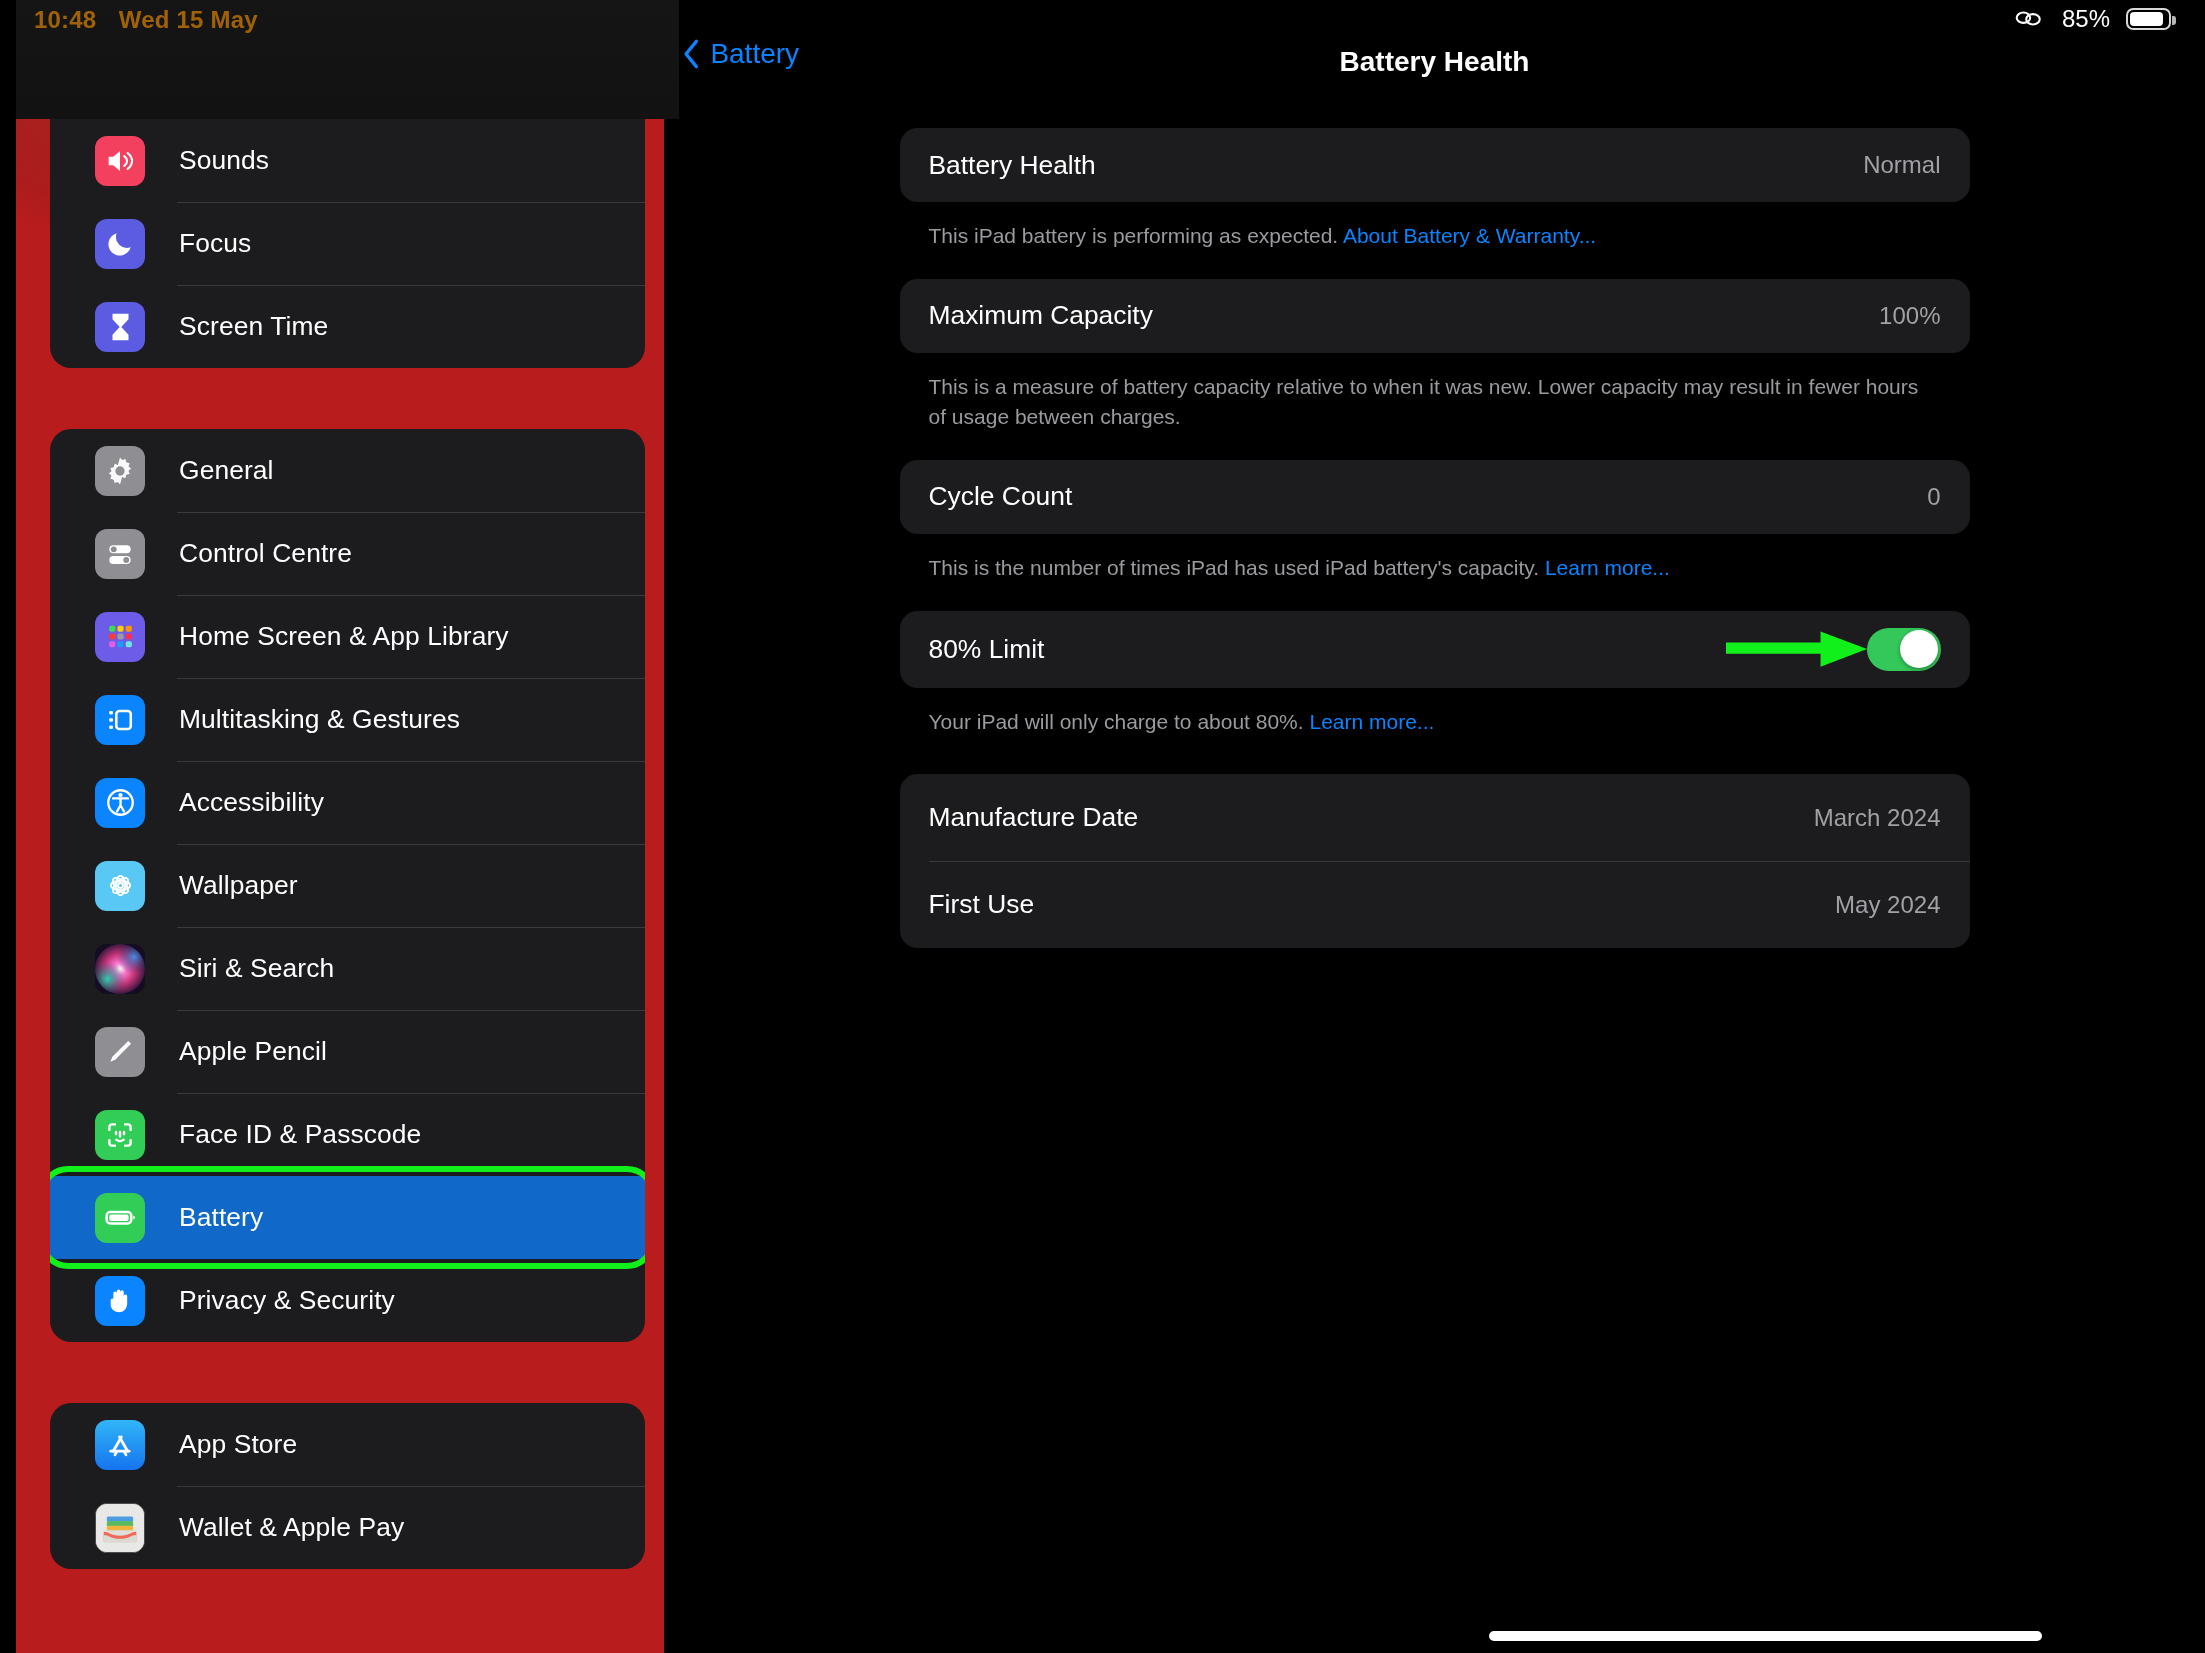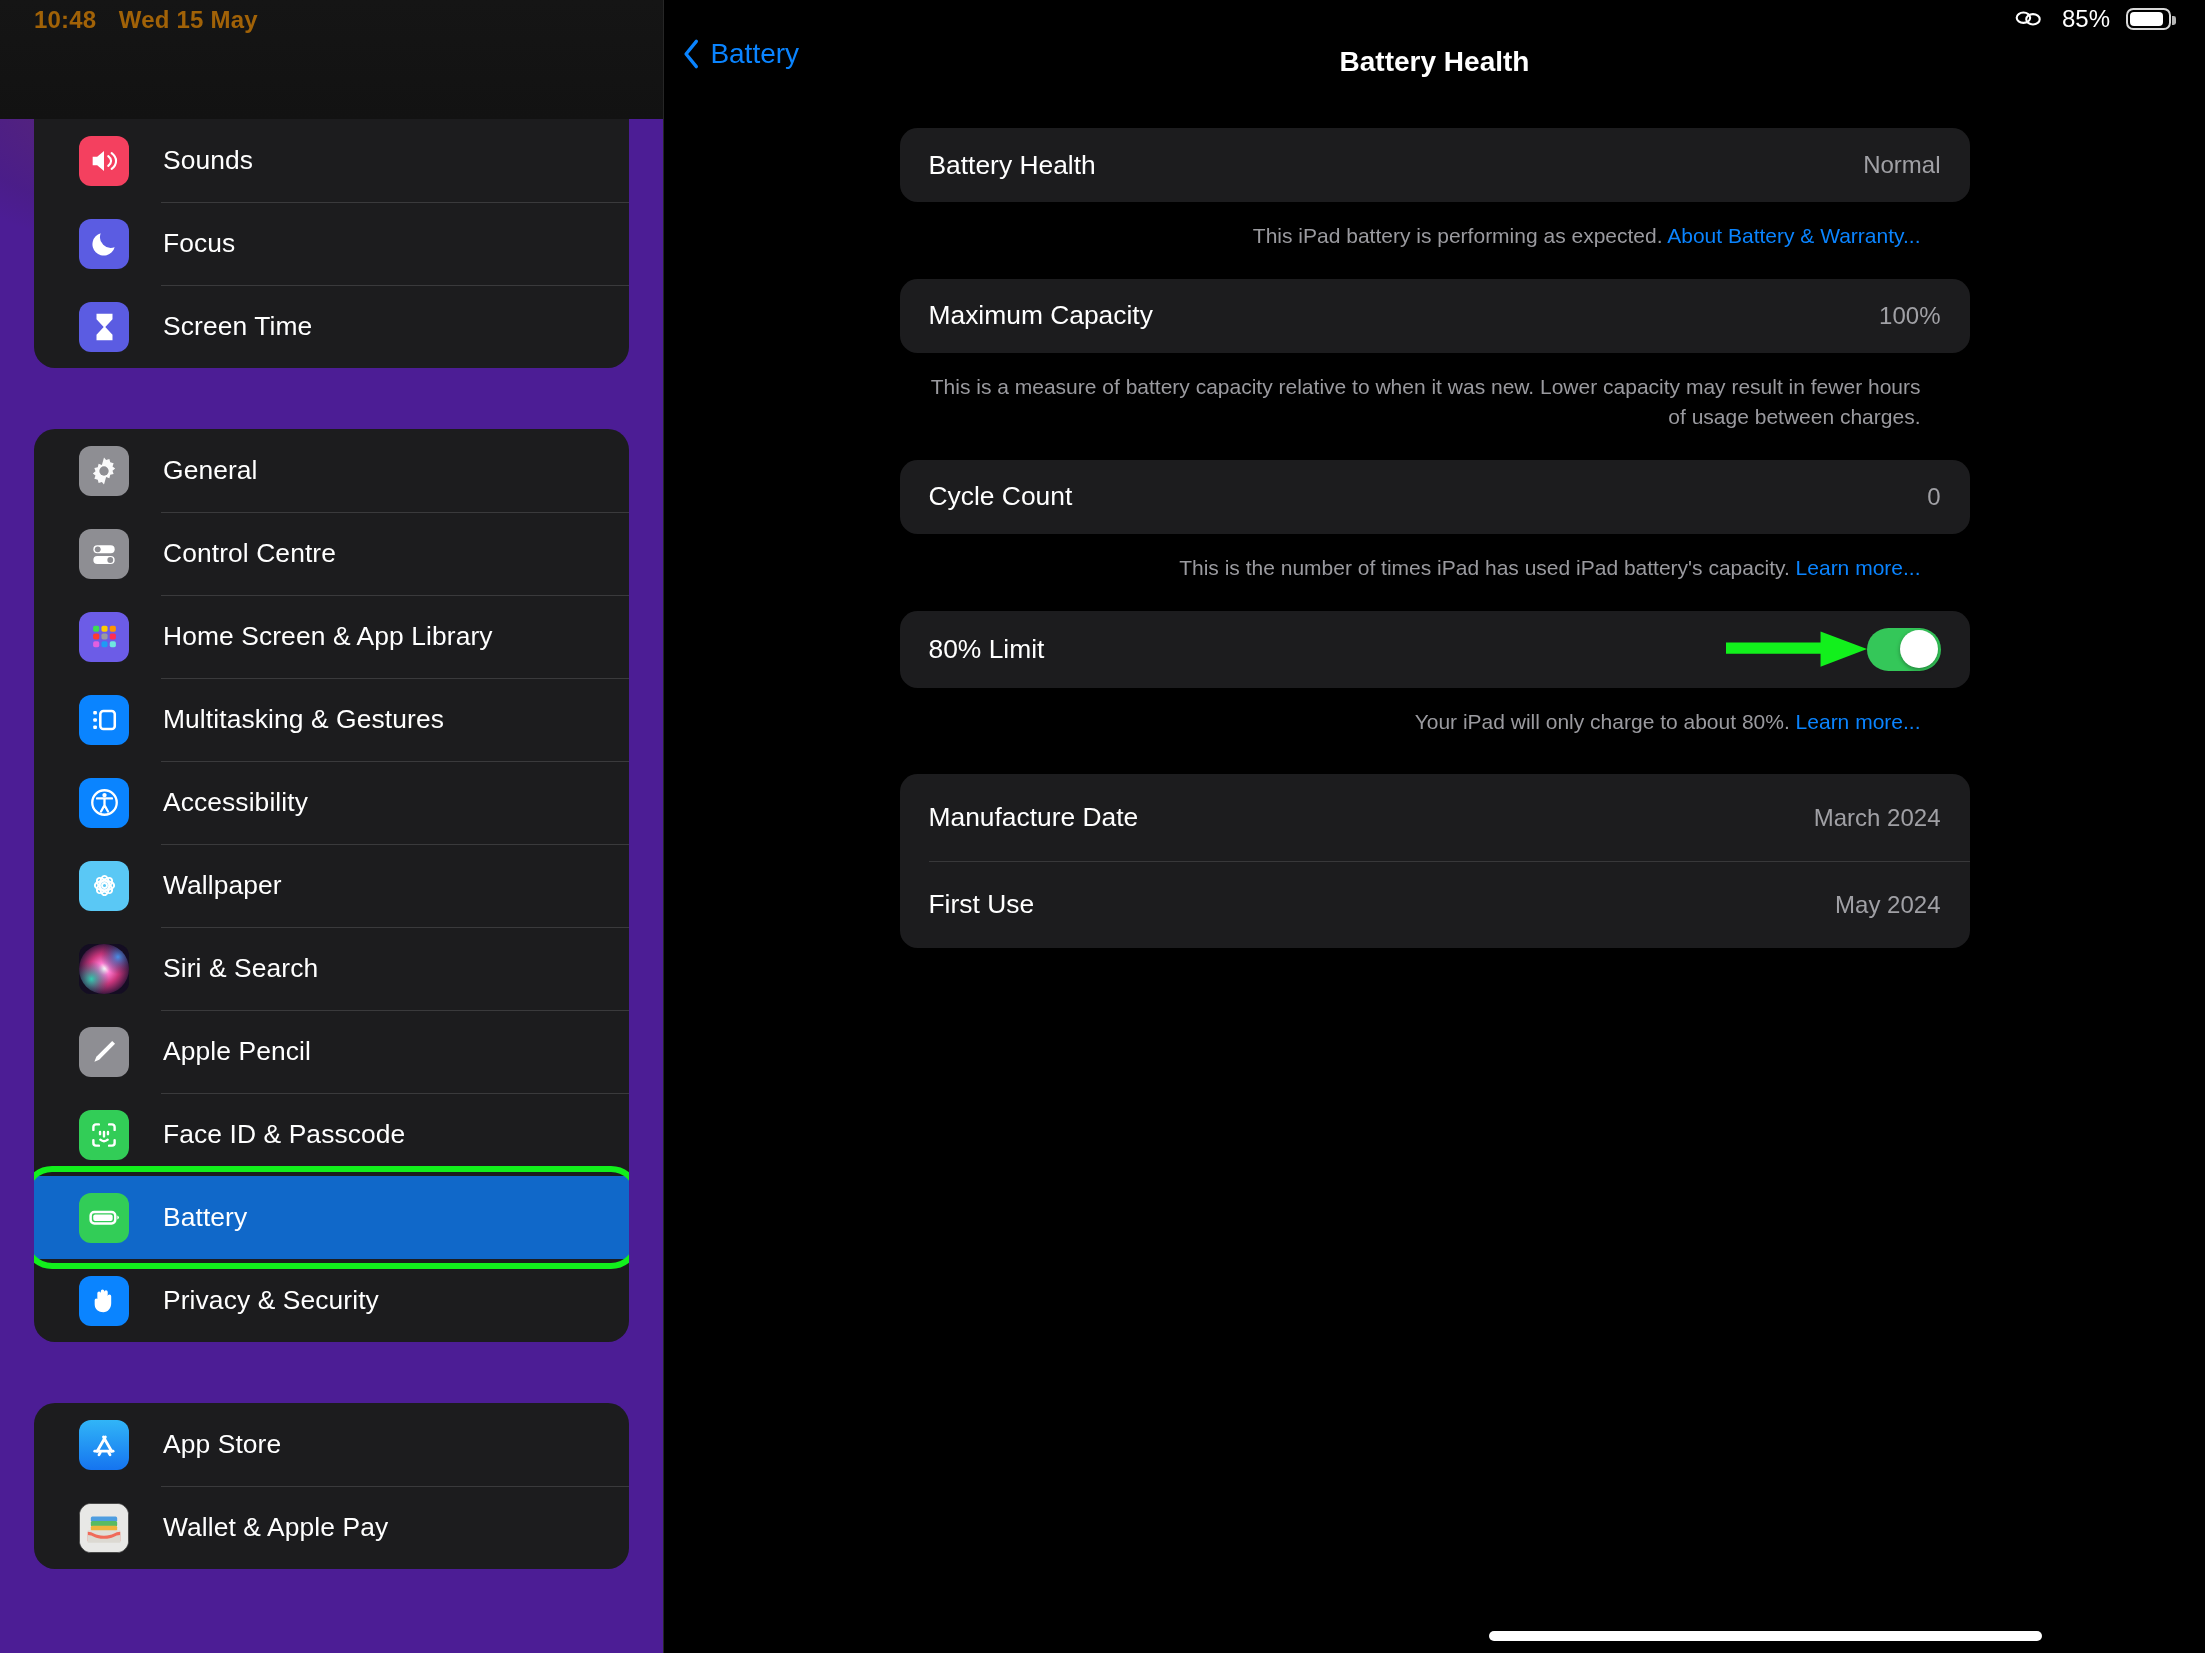--- a/index.html
+++ b/index.html
@@ -18,21 +18,21 @@
              font-size:24px; font-weight:600; letter-spacing:0.2px; color:#a16207; }
   .sb-right { position:absolute; right:34px; top:4.8px; display:flex; align-items:center; gap:16px; }
   .sb-pct { font-size:24px; font-weight:400; color:#fff; }
   .handoff-icon { width:34px; height:27px; display:block; }
   .battery-icon { position:relative; width:45px; height:22.4px; border:2.4px solid #d8d8d8; border-radius:7.2px; }
   .battery-icon::after { content:""; position:absolute; right:-7.2px; top:6.4px; width:4px; height:8.8px;
       background:#b6b6b6; border-radius:0 2.4px 2.4px 0; }
   .battery-fill { position:absolute; left:2.4px; top:2.4px; bottom:2.4px; width:80%; background:#fff; border-radius:4px; }
 
   
-  .sidebar { position:absolute; left:0; top:0; width:664px; height:1654px; background:#4c1d95;
+  .sidebar { position:absolute; left:16px; top:0; width:664px; height:1654px; background:#b91c1c;
              border-right:0.8px solid #262626; overflow:hidden; }
   .sidebar-glow { position:absolute; left:-96px; top:-48px; width:417px; height:288px;
     background:radial-gradient(ellipse at center, rgba(120,60,50,.32) 0%, rgba(60,30,28,.10) 55%, rgba(0,0,0,0) 72%);
     pointer-events:none; }
   .sb-header { position:absolute; left:0; top:0; width:664px; height:119px;
     background:linear-gradient(180deg,#151515 0%, #121212 100%); z-index:5; }
   .sb-title { position:absolute; width:664px; top:50px; text-align:center; font-size:32px; font-weight:700; color:#fff; }
 
   .sb-scroll { position:absolute; left:0; top:119px; width:664px; height:1535px; }
   .card { background:#1c1c1e; border-radius:21px; margin:0 35px 0 34px; overflow:hidden; }
@@ -59,21 +59,21 @@
   .nav-title { position:absolute; width:1541px; top:46px; text-align:center; font-size:28px; font-weight:700; color:#fff; }
 
   .content { position:absolute; left:0; top:128px; width:1541px; }
   .panel { width:1070px; margin:0 auto; }
   .dcard { background:#1c1c1e; border-radius:17.6px; overflow:hidden; }
   .drow { position:relative; display:flex; align-items:center; justify-content:space-between;
           height:74px; padding:0 29px; }
   .drow + .drow::before { content:""; position:absolute; left:29px; right:0; top:0; height:0.8px; background:#38383a; }
   .drow-label { font-size:26.4px; color:#fff; }
   .drow-value { font-size:24px; color:#a0a0a5; }
-  .footnote { font-size:21px; line-height:1.46; color:#9a9a9f; padding:19px 29px 0 29px; max-width:1050px;text-align:right; }
+  .footnote { font-size:21px; line-height:1.46; color:#9a9a9f; padding:19px 29px 0 29px; max-width:1050px; }
   .link { color:#0a84ff; }
   .sec-gap { height:27px; }
 
   .toggle { position:relative; width:74px; height:43px; border-radius:21.6px; background:#34c759; flex:none; }
   .toggle .knob { position:absolute; top:2.4px; left:33px; width:38px; height:38px; border-radius:50%;
                   background:#fff; box-shadow:0 1.6px 4px rgba(0,0,0,.35); }
 
   
   .arrow-anno { position:absolute; right:103px; top:50%; transform:translateY(-50%); width:141px; height:45px; }
 

